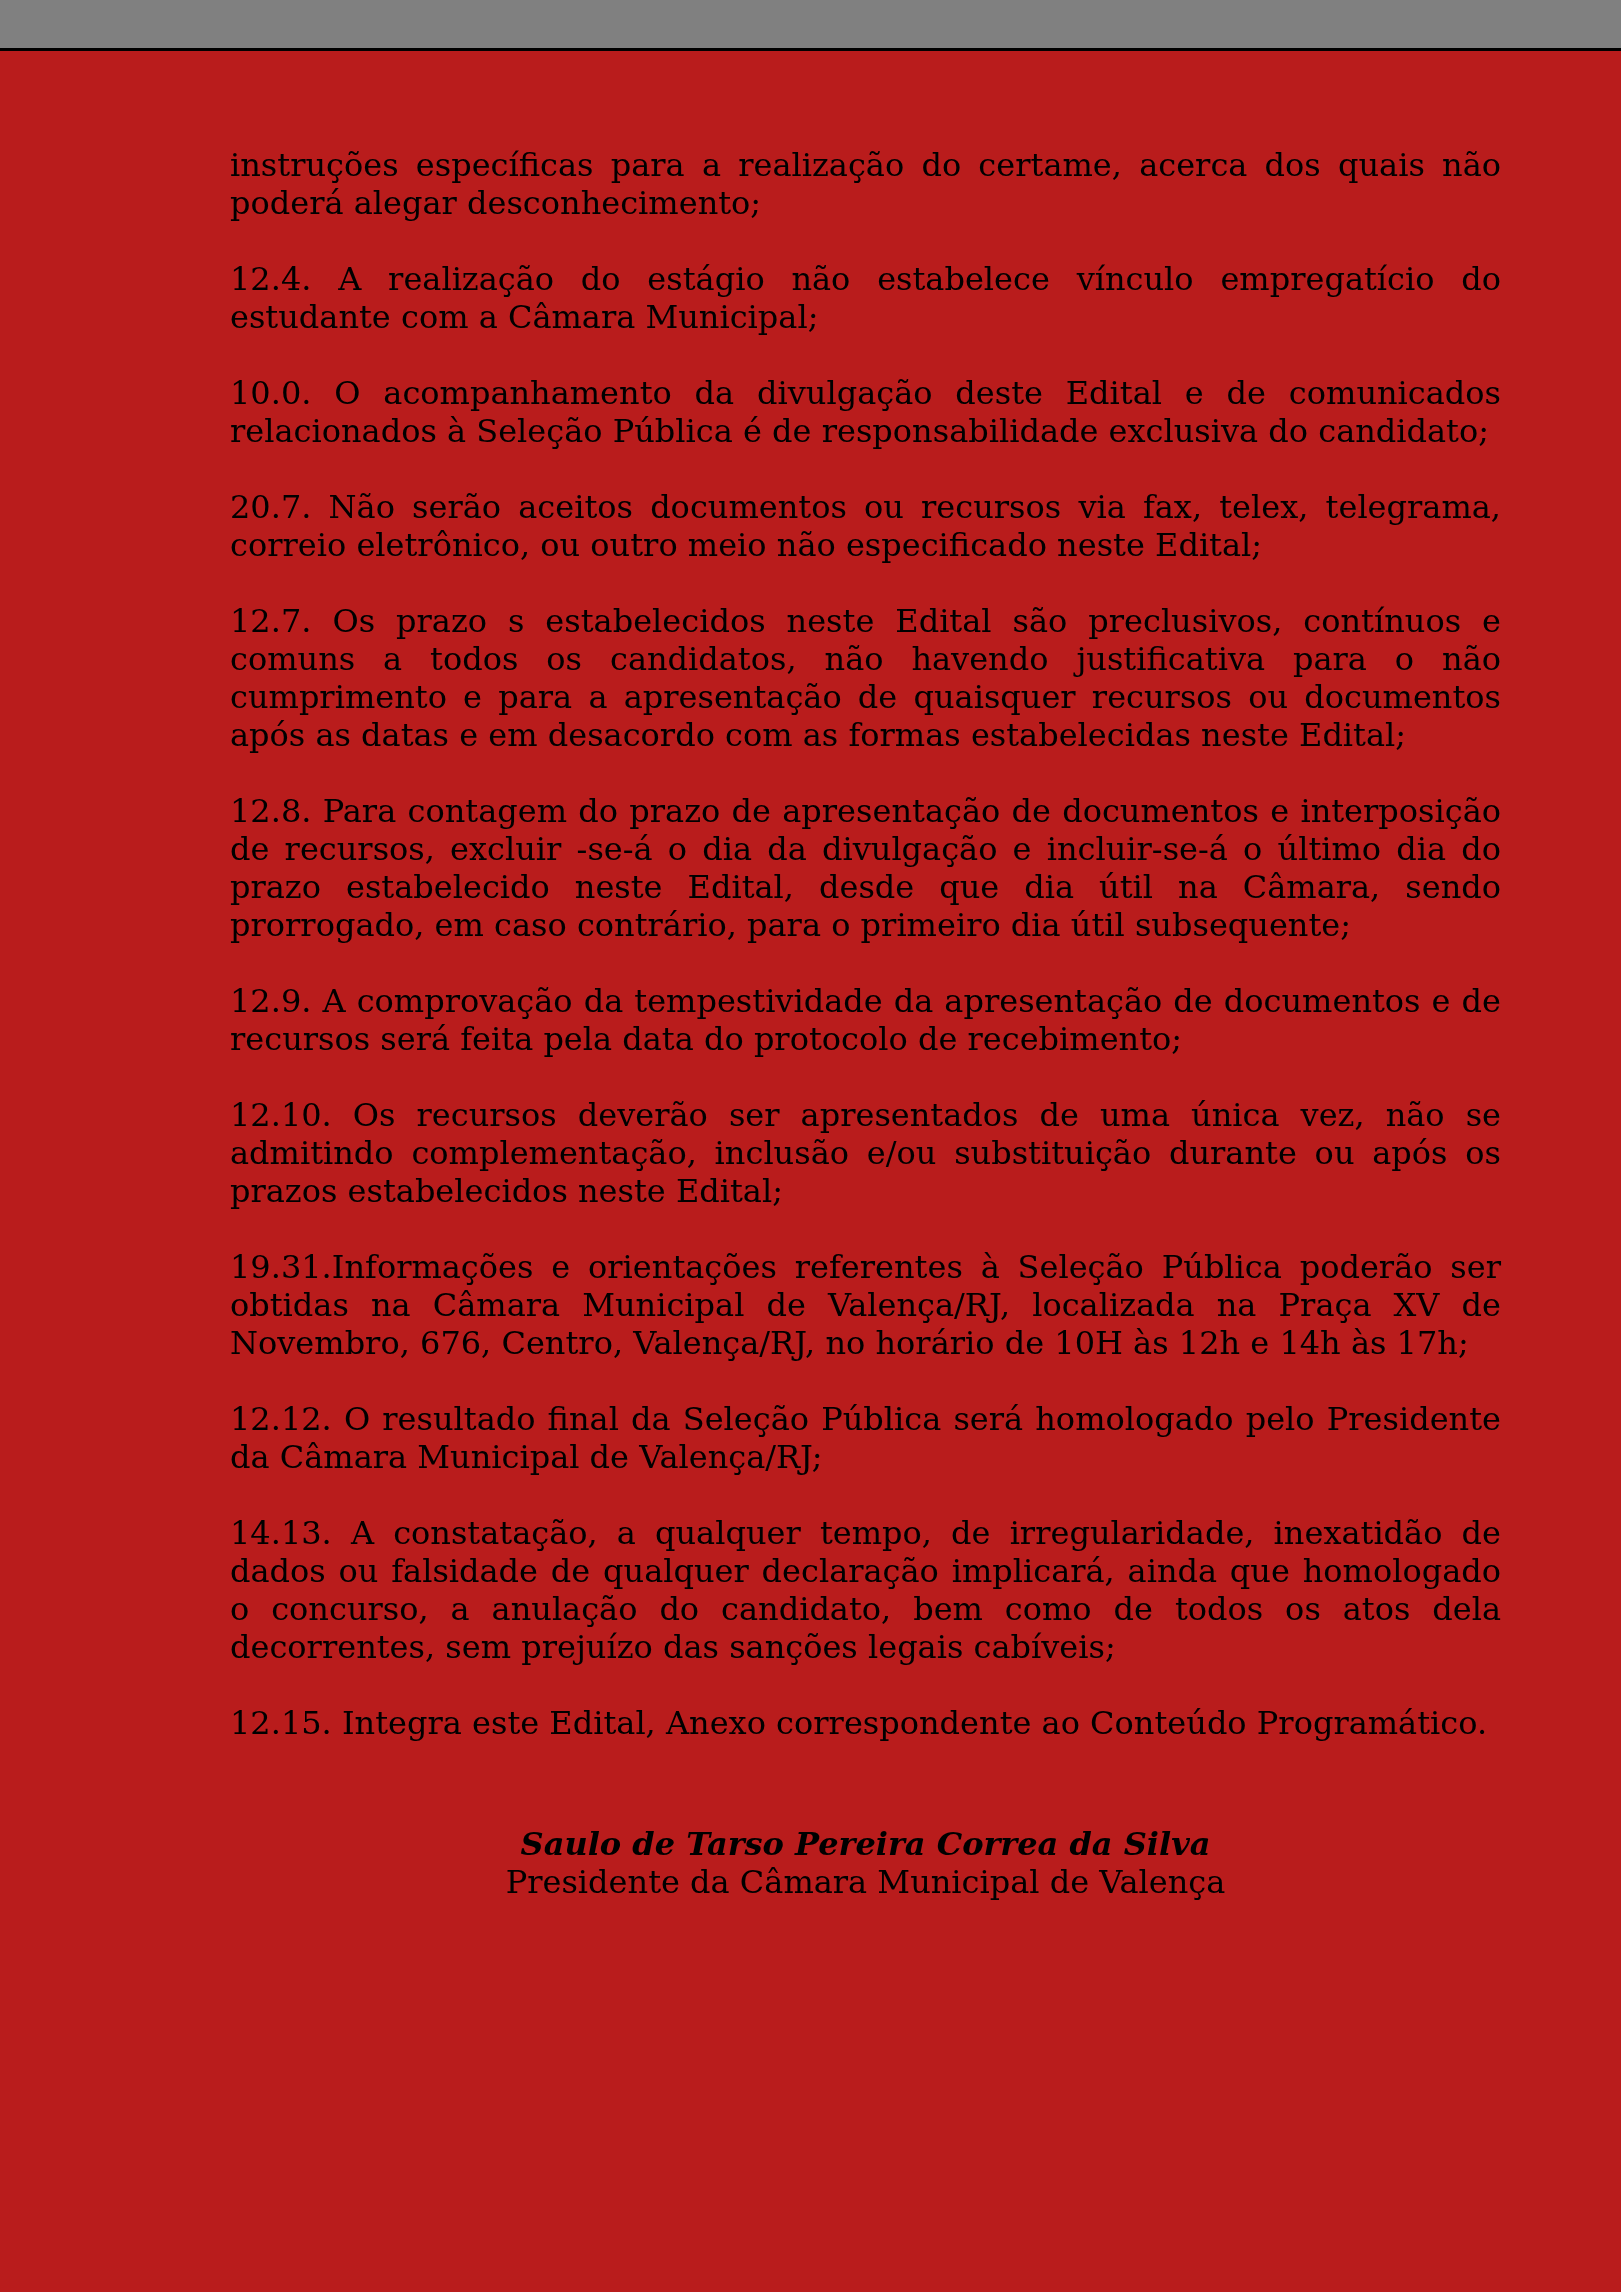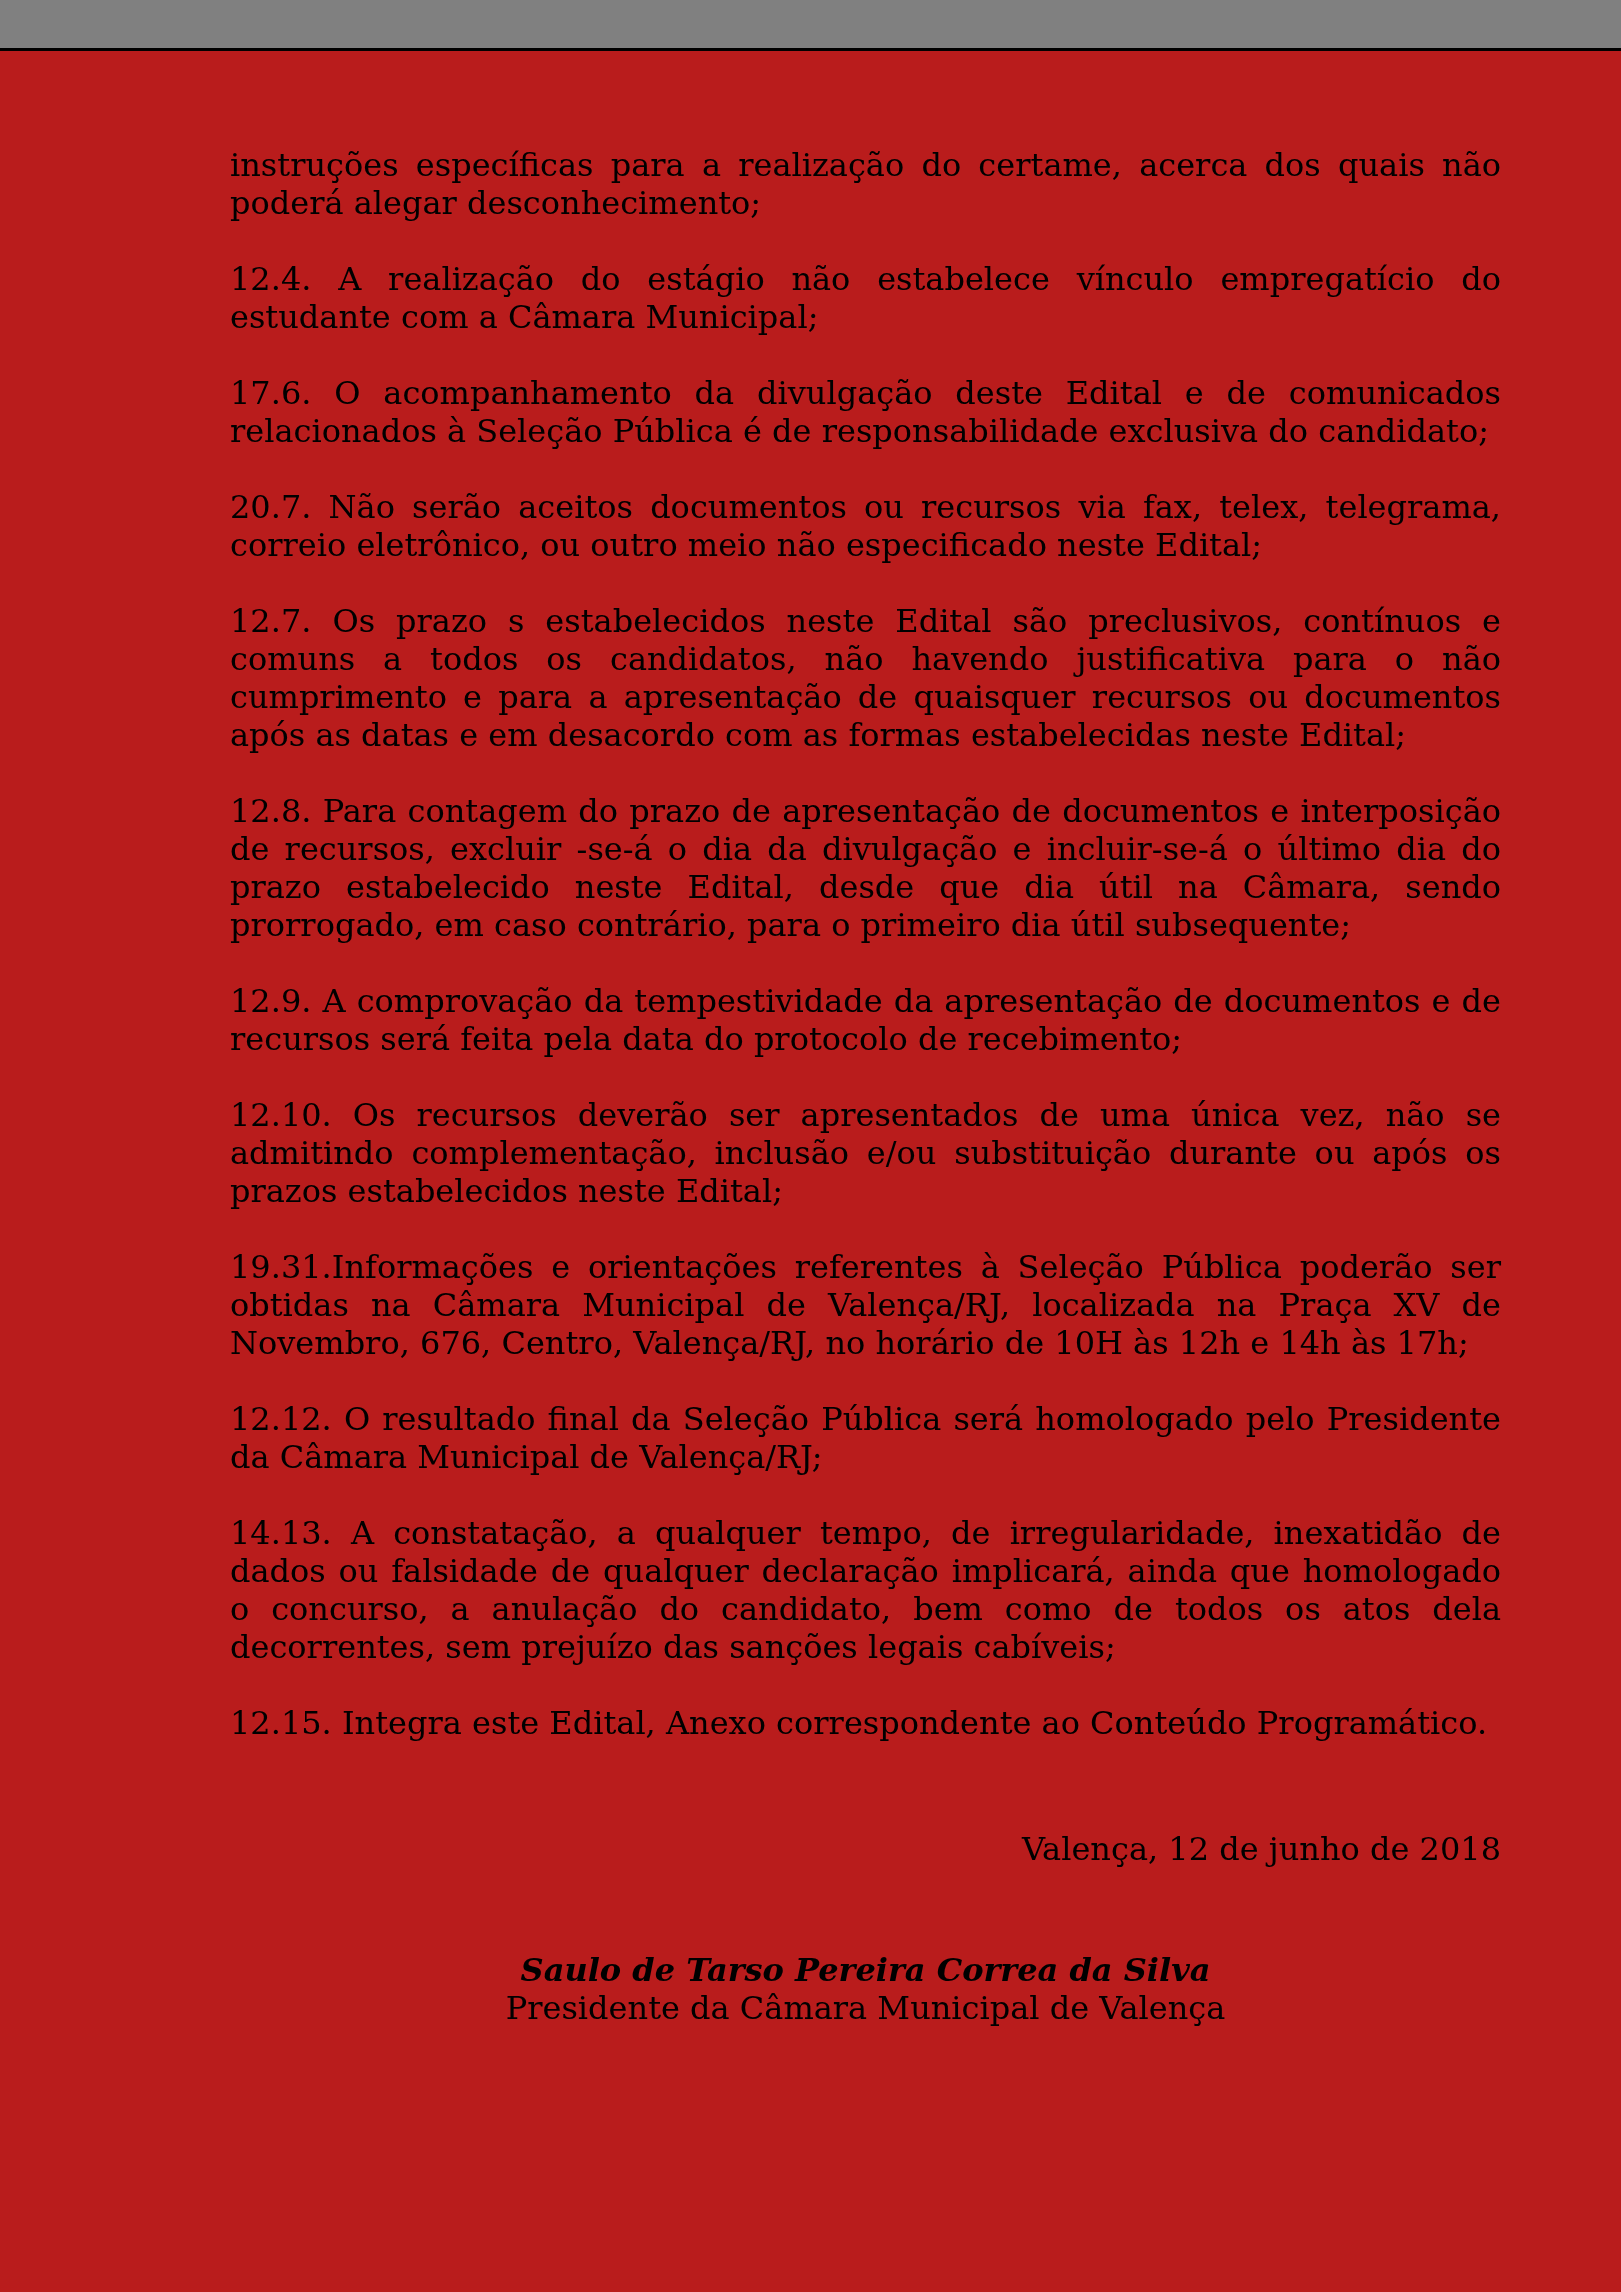--- a/index.html
+++ b/index.html
@@ -60,32 +60,31 @@
 </style>
 </head>
 <body>
 
 <div class="page">
   <div class="scan-edge"></div>
 
   <div class="doc-body">
     <p class="para">instruções específicas para a realização do certame, acerca dos quais não poderá alegar desconhecimento;</p>
     <p class="para">12.4. A realização do estágio não estabelece vínculo empregatício do estudante com a Câmara Municipal;</p>
-    <p class="para">17.6. O acompanhamento da divulgação deste Edital e de comunicados relacionados à Seleção Pública é de responsabilidade exclusiva do candidato;</p>
+    <p class="para">10.0. O acompanhamento da divulgação deste Edital e de comunicados relacionados à Seleção Pública é de responsabilidade exclusiva do candidato;</p>
     <p class="para">20.7. Não serão aceitos documentos ou recursos via fax, telex, telegrama, correio eletrônico, ou outro meio não especificado neste Edital;</p>
     <p class="para">12.7. Os prazo s estabelecidos neste Edital são preclusivos, contínuos e comuns a todos os candidatos, não havendo justificativa para o não cumprimento e para a apresentação de quaisquer recursos ou documentos após as datas e em desacordo com as formas estabelecidas neste Edital;</p>
     <p class="para">12.8. Para contagem do prazo de apresentação de documentos e interposição de recursos, excluir -se-á o dia da divulgação e incluir-se-á o último dia do prazo estabelecido neste Edital, desde que dia útil na Câmara, sendo prorrogado, em caso contrário, para o primeiro dia útil subsequente;</p>
     <p class="para">12.9. A comprovação da tempestividade da apresentação de documentos e de recursos será feita pela data do protocolo de recebimento;</p>
     <p class="para">12.10. Os recursos deverão ser apresentados de uma única vez, não se admitindo complementação, inclusão e/ou substituição durante ou após os prazos estabelecidos neste Edital;</p>
     <p class="para">19.31.Informações e orientações referentes à Seleção Pública poderão ser obtidas na Câmara Municipal de Valença/RJ, localizada na Praça XV de Novembro, 676, Centro, Valença/RJ, no horário de 10H às 12h e 14h às 17h;</p>
     <p class="para">12.12. O resultado final da Seleção Pública será homologado pelo Presidente da Câmara Municipal de Valença/RJ;</p>
     <p class="para">14.13. A constatação, a qualquer tempo, de irregularidade, inexatidão de dados ou falsidade de qualquer declaração implicará, ainda que homologado o concurso, a anulação do candidato, bem como de todos os atos dela decorrentes, sem prejuízo das sanções legais cabíveis;</p>
     <p class="para">12.15. Integra este Edital, Anexo correspondente ao Conteúdo Programático.</p>
 
-    <div class="dateline">Valença, 12 de junho de 2018</div>
 
     <div class="signature-block">
       <div class="signature-name">Saulo de Tarso Pereira Correa da Silva</div>
       <div class="signature-title">Presidente da Câmara Municipal de Valença</div>
     </div>
   </div>
 </div>
 
 
 </body></html>

